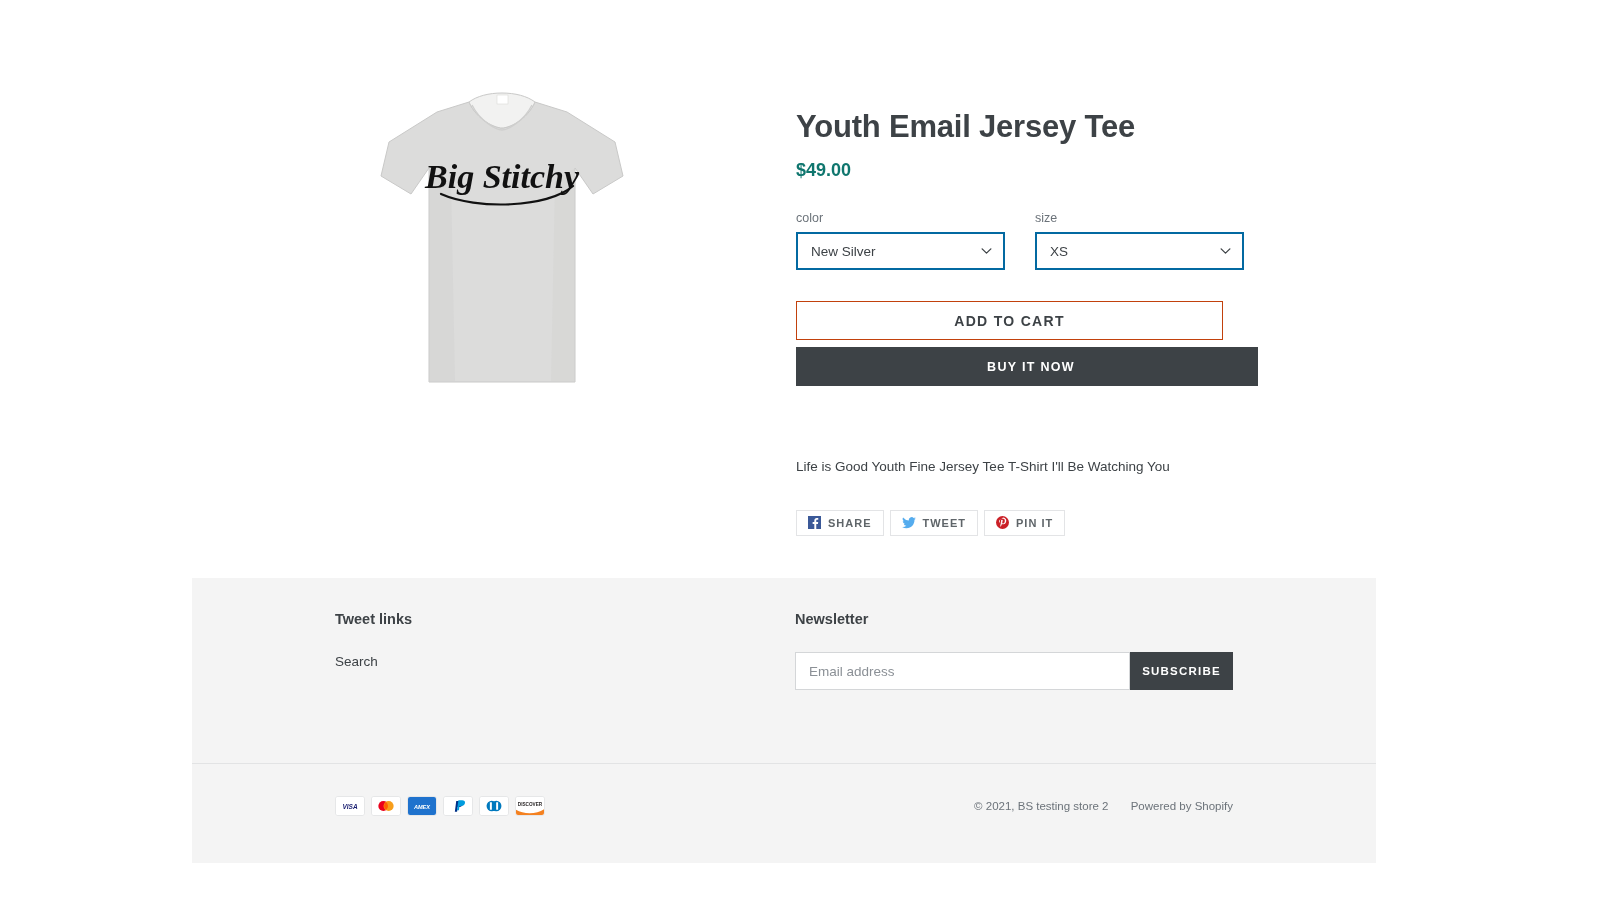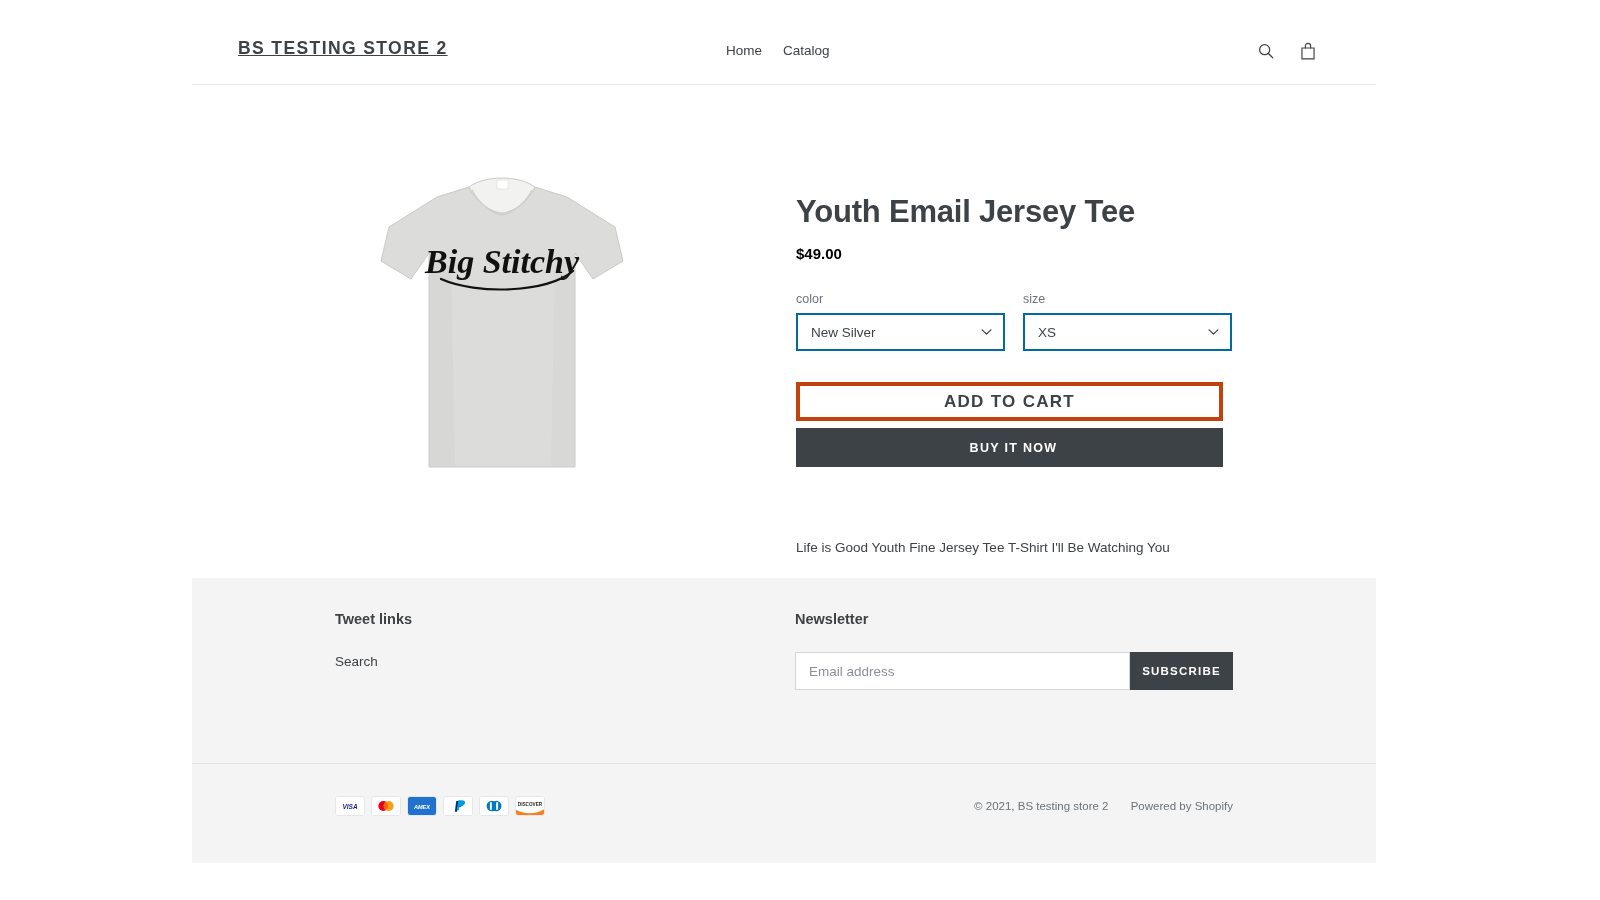--- a/index.html
+++ b/index.html
@@ -119,29 +119,29 @@
   .product-title {
     font-size: 31px;
     font-weight: bold;
     color: #3d4246;
     letter-spacing: -0.2px;
     line-height: 1.1;
   }
 
   .product-price {
     margin-top: 16px;
-    font-size: 15px;
-    font-weight: bold;
-    color: #000000;
+    font-size: 18px;
+    font-weight: bold;
+    color: #0f766e;
   }
 
   .variants {
     margin-top: 30px;
     display: flex;
-    gap: 18px;
+    gap: 30px;
   }
   .variant-group { width: 209px; }
   .variant-label {
     font-size: 12.5px;
     color: #6c737a;
     margin-bottom: 7px;
     display: block;
   }
   .variant-select {
     position: relative;
@@ -163,34 +163,34 @@
     transform: translateY(-50%);
     color: #3d4246;
     display: flex;
   }
 
   .btn-row { margin-top: 31px; }
 
   .btn-add-cart {
     width: 427px;
     height: 39px;
-    border: 4px solid #c2410c;
+    border: 1px solid #c2410c;
     background: #ffffff;
     color: #3d4246;
     font-family: "Liberation Sans", sans-serif;
-    font-size: 17px;
+    font-size: 14px;
     font-weight: bold;
     letter-spacing: 1.3px;
     text-transform: uppercase;
     cursor: pointer;
   }
 
   .btn-buy-now {
     margin-top: 7px;
-    width: 427px;
+    width: 462px;
     height: 39px;
     border: none;
     background: #3d4246;
     color: #ffffff;
     font-family: "Liberation Sans", sans-serif;
     font-size: 12.5px;
     font-weight: bold;
     letter-spacing: 1.3px;
     text-transform: uppercase;
     cursor: pointer;
@@ -332,43 +332,20 @@
     text-decoration: none;
     padding-left: 19px;
   }
 </style>
 </head>
 <body>
 
 <div class="page">
   <div class="container">
 
-    <header class="site-header">
-      <a class="brand" href="#">BS testing store 2</a>
-
-      <nav class="main-nav">
-        <a class="nav-link" href="#">Home</a>
-        <a class="nav-link" href="#">Catalog</a>
-      </nav>
-
-      <div class="header-icons">
-        <button class="icon-btn" aria-label="Search">
-          <svg width="18" height="18" viewBox="0 0 20 20" fill="none" stroke="currentColor" stroke-width="1.4">
-            <circle cx="8.5" cy="8.5" r="5.6"></circle>
-            <line x1="12.7" y1="12.7" x2="17.6" y2="17.6" stroke-linecap="round"></line>
-          </svg>
-        </button>
-        <button class="icon-btn" aria-label="Cart">
-          <svg width="18" height="19" viewBox="0 0 20 21" fill="none" stroke="currentColor" stroke-width="1.3">
-            <path d="M3.3 6.6 H16.7 V18.6 H3.3 Z"></path>
-            <path d="M7.1 6.6 V4.4 a2.9 2.9 0 0 1 5.8 0 V6.6" stroke-linecap="round"></path>
-          </svg>
-        </button>
-      </div>
-    </header>
 
     <section class="product">
 
       <div class="product-media">
         <div class="tee-wrap">
           <svg width="250" height="300" viewBox="0 0 250 300">
 
             <path d="M92 12 L60 22 L12 52 L4 86 L34 104 L52 78 L52 292 L198 292 L198 78 L216 104 L246 86 L238 52 L190 22 L158 12
                      C150 30 132 38 125 38 C118 38 100 30 92 12 Z" fill="#dcdcdb" stroke="#c9c9c8" stroke-width="1"></path>
 

